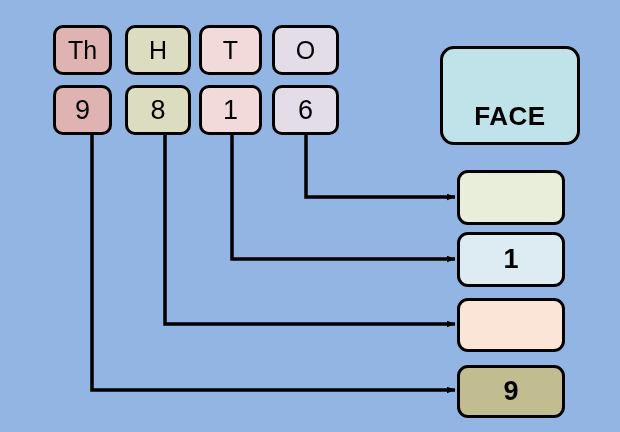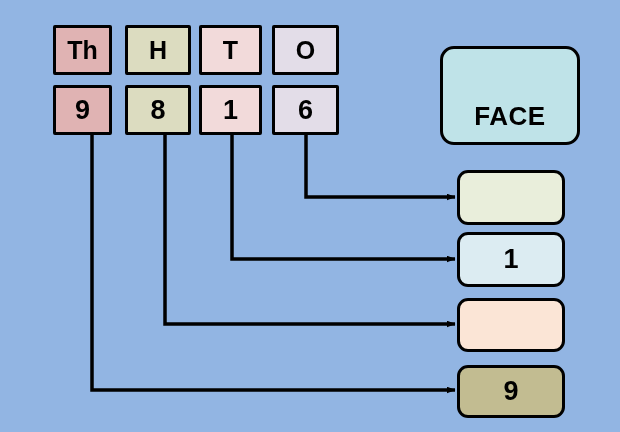--- a/index.html
+++ b/index.html
@@ -24,26 +24,26 @@
     left: 0;
     top: 0;
     width: 620px;
     height: 432px;
     pointer-events: none;
   }
   .cell {
     position: absolute;
     box-sizing: border-box;
     border: 3px solid #000000;
-    border-radius: 2px;
+    border-radius: 10px;
     display: flex;
     align-items: center;
     justify-content: center;
     color: #000000;
-    font-weight: bold;
+    font-weight: normal;
     line-height: 1;
     text-align: center;
   }
   .place-cell {
     font-size: 25px;
   }
   .digit-cell {
     font-size: 27px;
   }
   .face-value-box {

